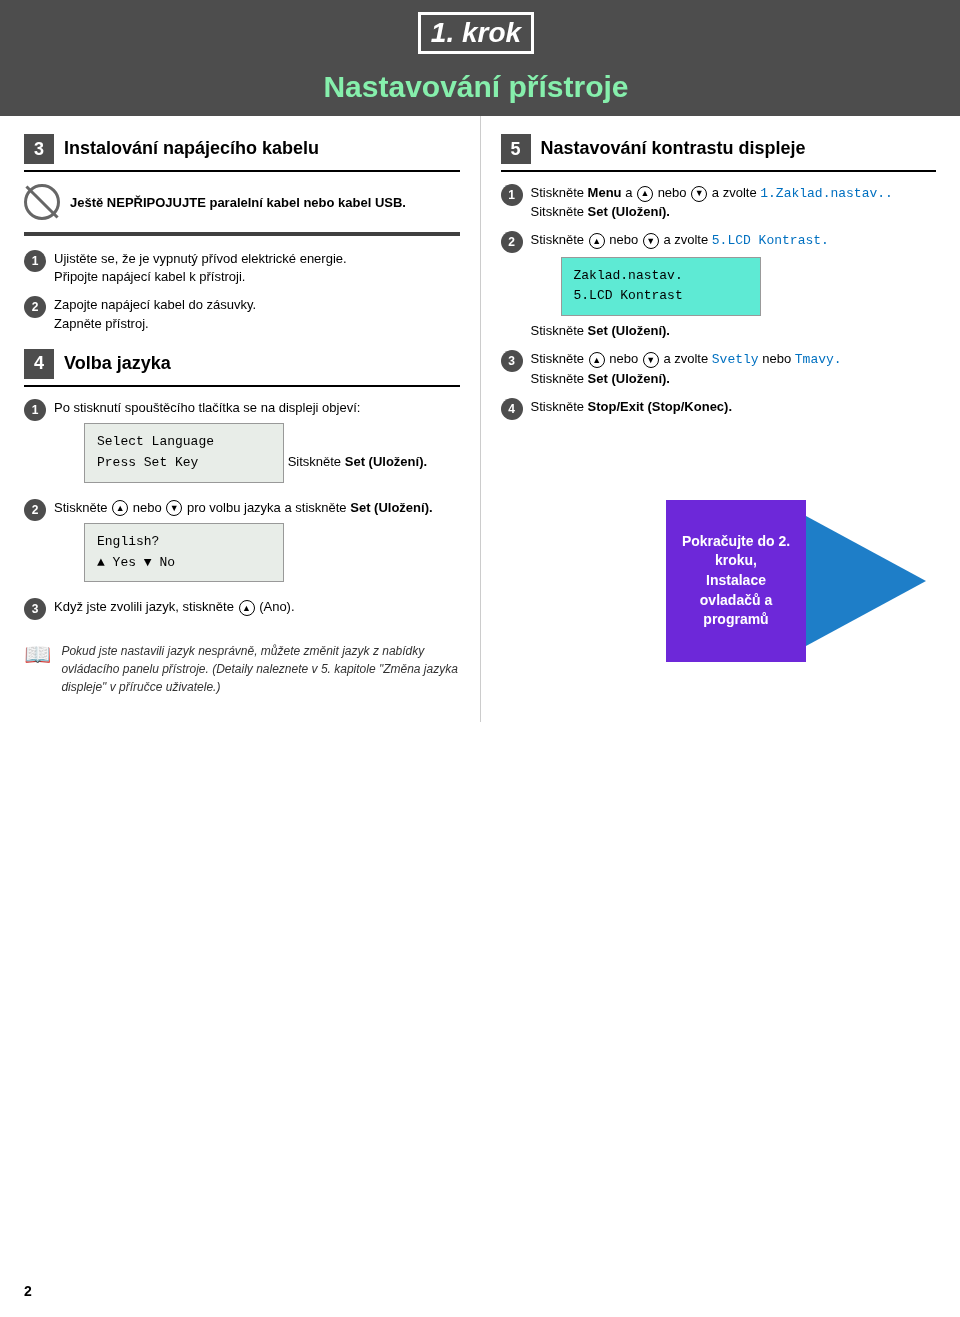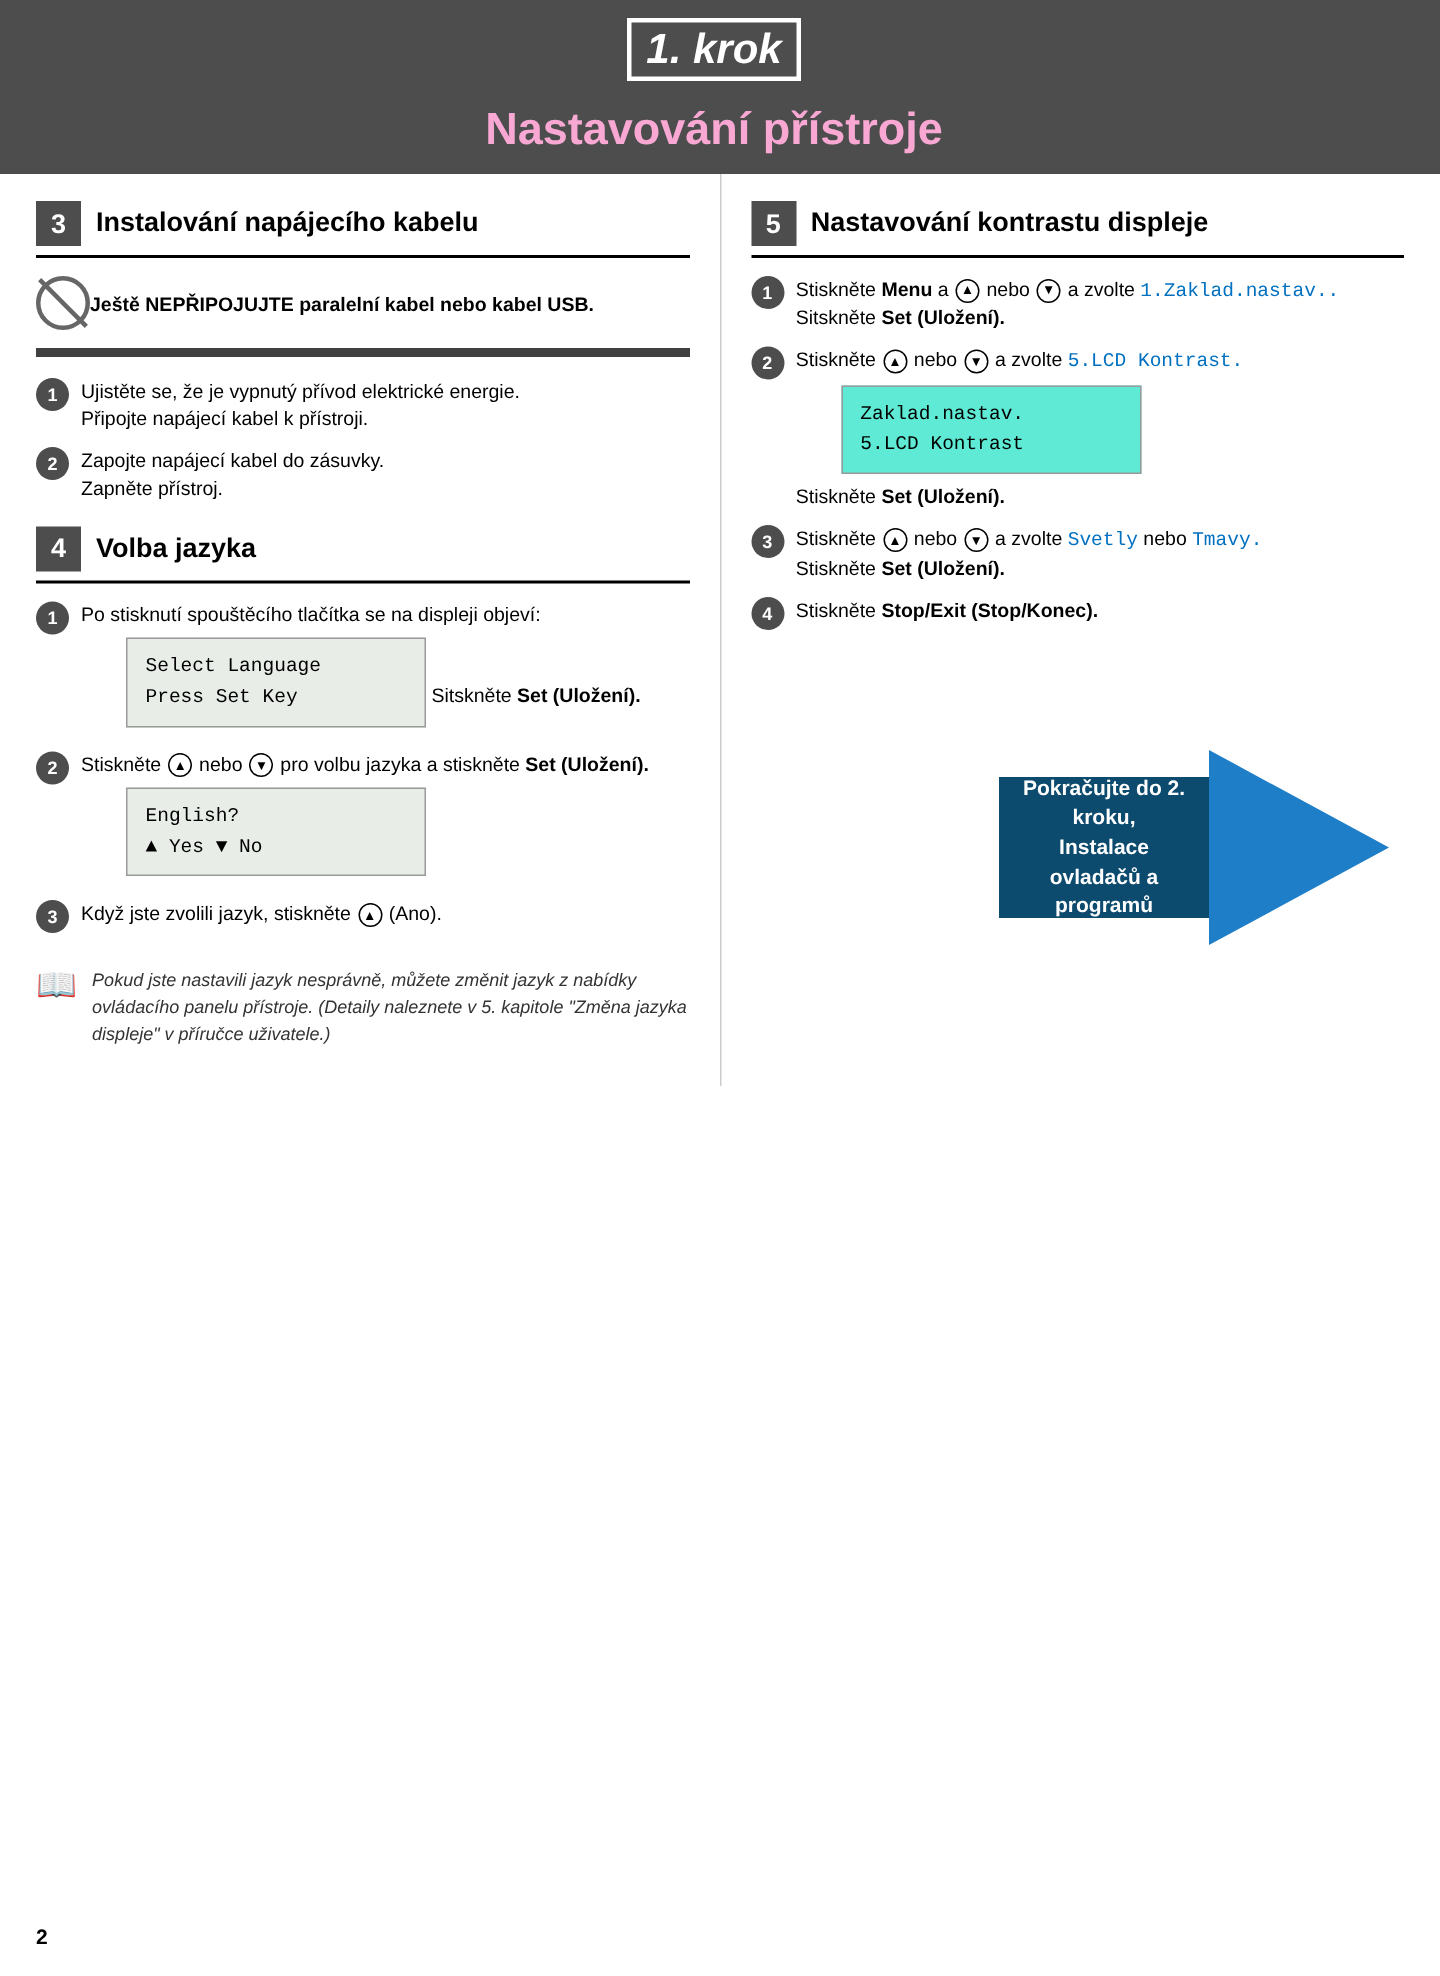--- a/index.html
+++ b/index.html
@@ -26,21 +26,21 @@
       background: #4d4d4d;
       color: #fff;
       font-size: 28px;
       font-weight: bold;
       font-style: italic;
       border: 3px solid #fff;
       padding: 2px 10px;
       display: inline-block;
     }
     .page-header h1 {
-      color: #f9a8d4;
+      color: #86efac;
       font-size: 30px;
       font-weight: bold;
     }
 
     
     .main-content {
       display: flex;
       gap: 0;
       padding: 0;
     }
@@ -98,22 +98,23 @@
       background: #666;
       height: 44px;
       top: -7px;
       left: 50%;
       transform: translateX(-50%) rotate(-45deg);
     }
 
     .warning-row {
       display: flex;
       align-items: center;
+      gap: 10px;
       margin-bottom: 14px;
-      border-bottom: 6px solid #404040;
+      border-bottom: 4px solid #404040;
       padding-bottom: 12px;
     }
     .warning-text {
       font-size: 13px;
       font-weight: bold;
     }
 
     
     .step-circle {
       width: 22px;
@@ -217,23 +218,23 @@
     }
     .arrow-shape {
       width: 0;
       height: 0;
       border-top: 65px solid transparent;
       border-bottom: 65px solid transparent;
       border-left: 120px solid #1e7ec8;
       position: relative;
     }
     .arrow-rect {
-      background: #0c4a6e;
+      background: #6d28d9;
       width: 140px;
-      height: 94px;
+      height: 162px;
       display: flex;
       align-items: center;
       justify-content: center;
     }
     .arrow-combined {
       display: flex;
       align-items: center;
     }
     .arrow-text {
       color: #fff;

